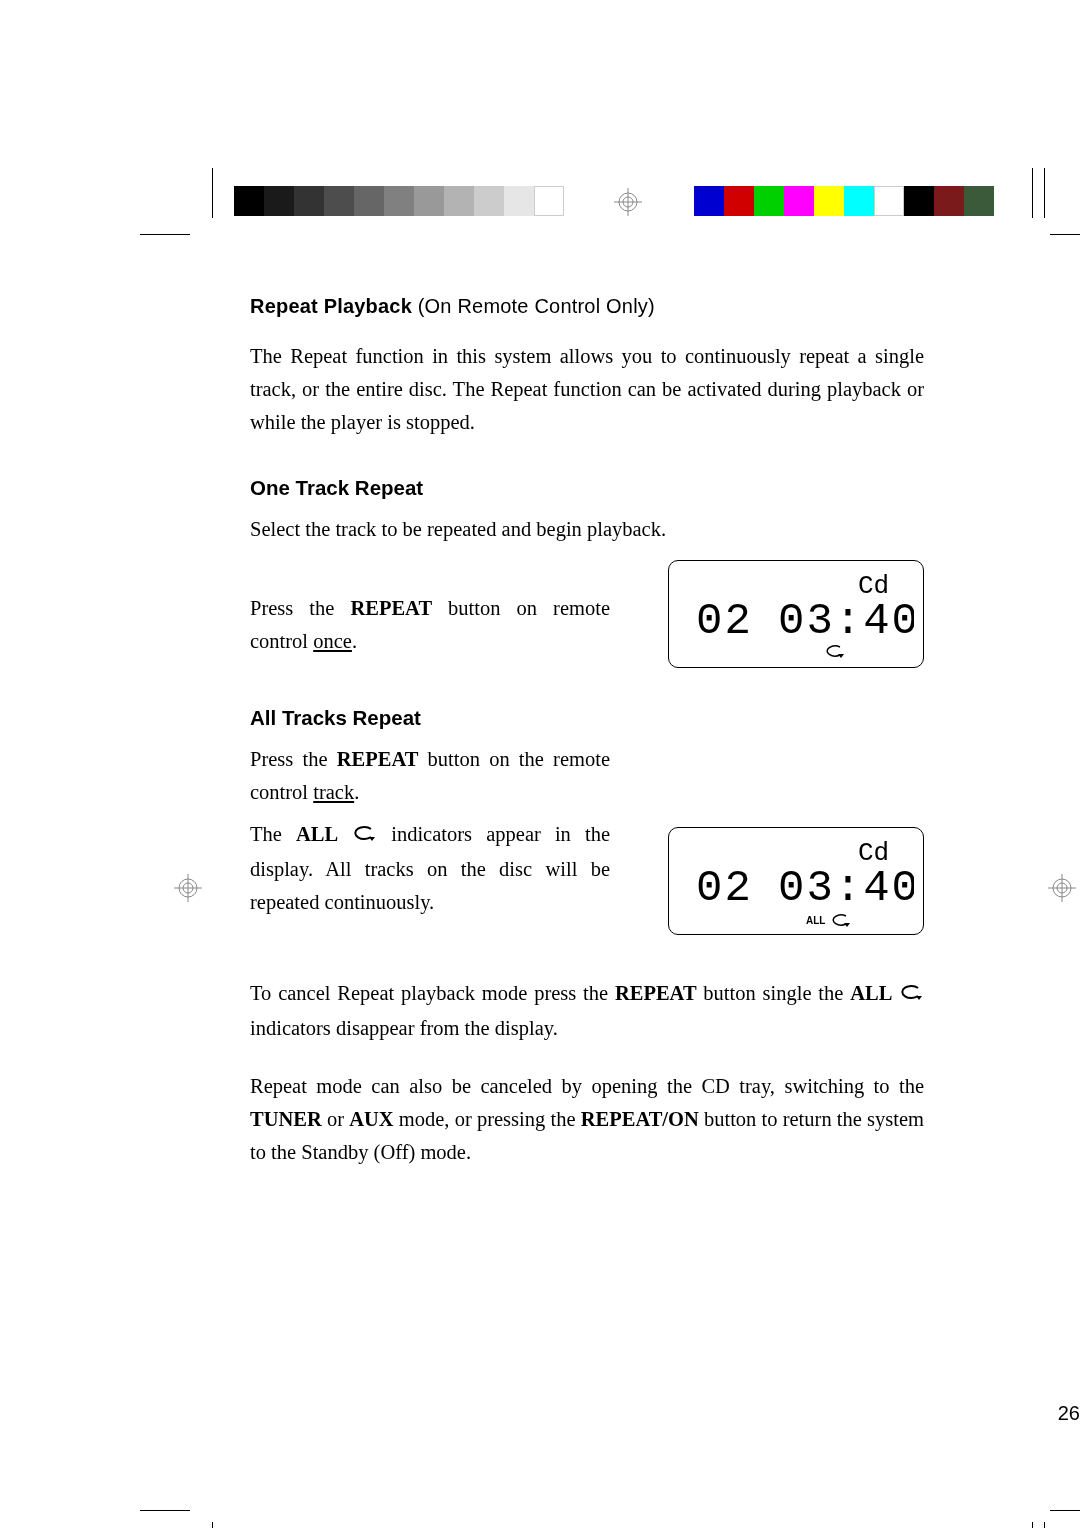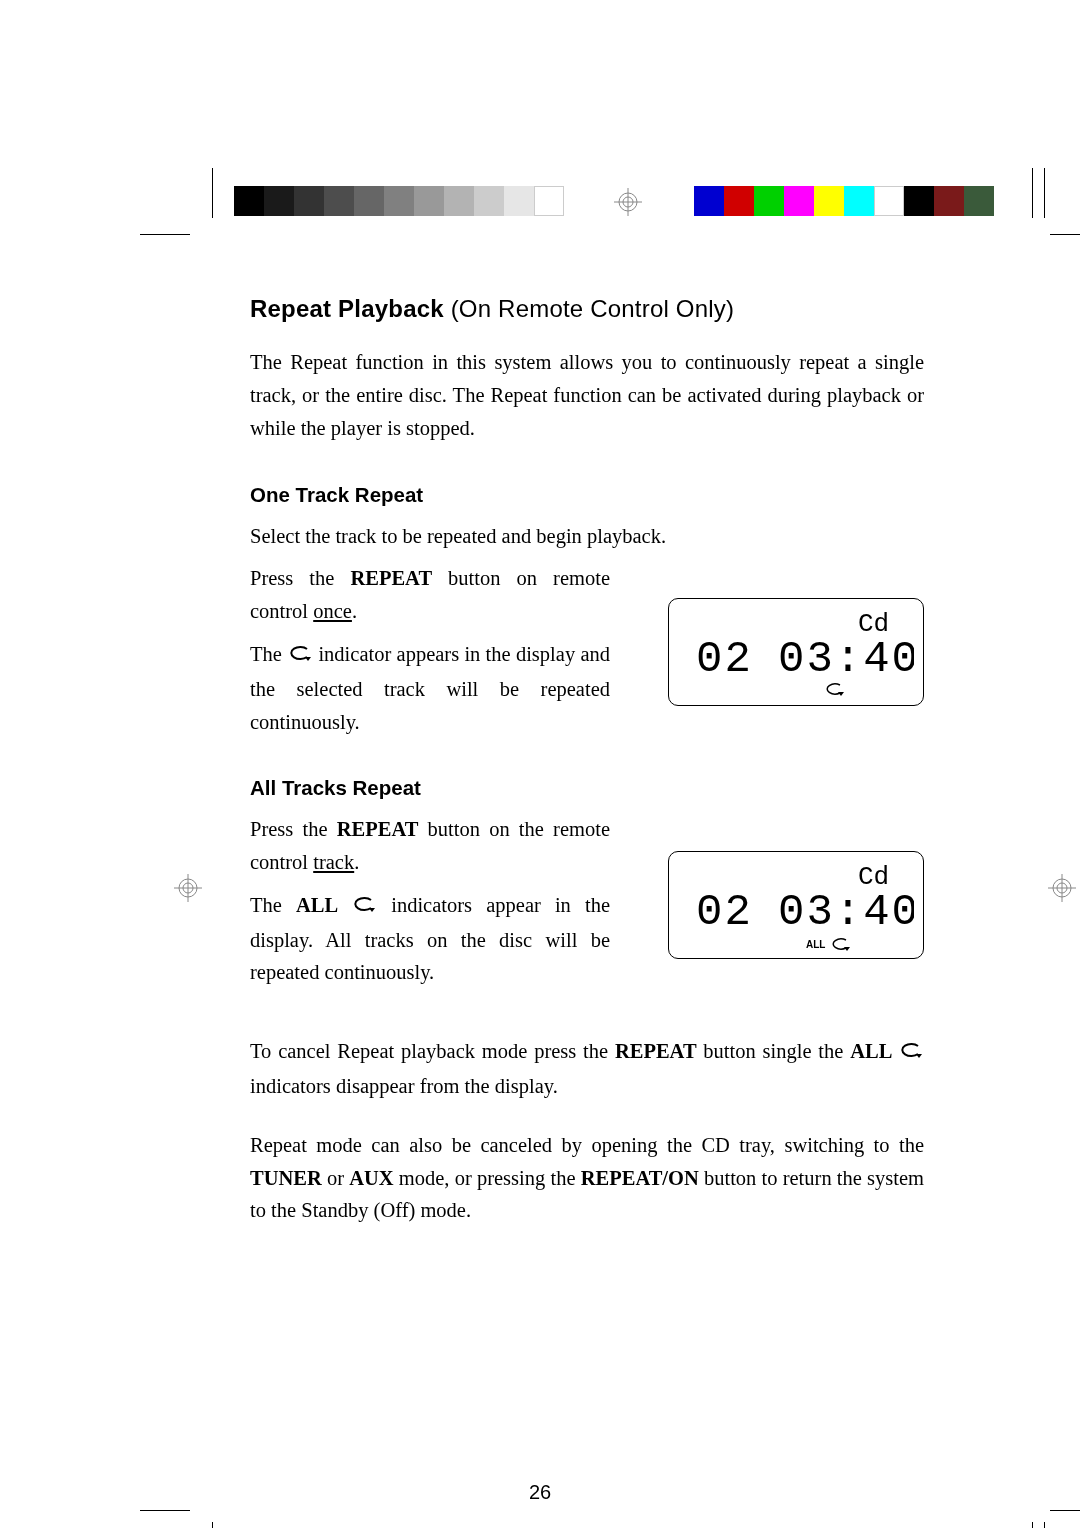--- a/index.html
+++ b/index.html
@@ -47,21 +47,21 @@
     position: absolute;
     left: 250px;
     top: 290px;
     width: 674px;
     font-size: 20.5px;
     line-height: 1.6;
   }
 
   h1.title {
     margin: 0 0 18px 0;
-    font-size: 24px;
+    font-size: 20px;
     font-weight: 400;
     letter-spacing: 0.2px;
   }
   h1.title .strong { font-weight: 700; }
 
   .para {
     margin: 0 0 26px 0;
     text-align: justify;
     font-family: Liberation Serif, serif;
   }
@@ -71,21 +71,21 @@
     margin: 34px 0 8px 0;
     font-size: 20.5px;
     font-weight: 700;
   }
 
   .bold { font-weight: 700; }
   .uline { text-decoration: underline; }
 
   .row {
     display: flex;
-    align-items: center;
+    align-items: flex-end;
     gap: 18px;
   }
   .row .txt {
     flex: 1 1 auto;
     text-align: justify;
   }
   .row .lcd-wrap {
     flex: 0 0 256px;
     padding-top: 4px;
     padding-left: 40px;
@@ -111,22 +111,22 @@
   .rep-sym {
     display: inline-block;
     vertical-align: -2px;
   }
   .rep-sym svg { display: inline-block; }
 
   
   .page-number {
     position: absolute;
     left: 0; right: 0;
-    top: 1481px;
-    text-align: center;
+    top: 1402px;
+    text-align: right;
     font-size: 20px;
   }
 
 </style>
 </head>
 <body>
 
 <div class="page">
 
   <div class="cm cm-h" style="left:140px; top:234px; width:50px;"></div>
@@ -198,26 +198,20 @@
     <p class="para">The Repeat function in this system allows you to continuously repeat a single track, or the entire disc. The Repeat function can be activated during playback or while the player is stopped.</p>
 
     <h2 class="sub">One Track Repeat</h2>
     <p class="para tight">Select the track to be repeated and begin playback.</p>
 
     <div class="row">
       <div class="txt">
         <p class="para tight">
           <span>Press the </span><span class="bold">REPEAT</span><span> button on remote control </span><span class="uline">once</span>.
         </p>
-        <p class="para" style="margin-bottom:0;">
-          <span>The </span><span class="rep-sym"><svg width="26" height="18" viewBox="0 0 26 18">
-                <path d="M20 4 A9 6 0 1 0 20 12" fill="none" stroke="#000" stroke-width="2"></path>
-                <path d="M18 12 l6 0 l-3 4 z" fill="#000"></path>
-              </svg></span><span> indicator appears in the display and the selected track will be repeated continuously.</span>
-        </p>
       </div>
       <div class="lcd-wrap">
         <div class="lcd">
           <svg width="236" height="96" viewBox="0 0 236 96">
             <text x="180" y="26" font-family="Courier New, monospace" font-size="26" fill="#000" font-weight="400">Cd</text>
             <text x="18" y="66" font-family="Courier New, monospace" font-size="44" fill="#000" letter-spacing="2">02</text>
             <text x="100" y="66" font-family="Courier New, monospace" font-size="44" fill="#000" letter-spacing="2">03:40</text>
             <g>
               <path d="M162 80 a8 5 0 1 0 0 8" fill="none" stroke="#000" stroke-width="1.5"></path>
               <path d="M160 87 l6 0 l-3 4 z" fill="#000"></path>
@@ -227,21 +221,21 @@
       </div>
     </div>
 
     <h2 class="sub">All Tracks Repeat</h2>
 
     <div class="row">
       <div class="txt">
         <p class="para tight">
           <span>Press the </span><span class="bold">REPEAT</span><span> button on the remote control </span><span class="uline">track</span>.
         </p>
-        <p class="para" style="margin-bottom:4px;">
+        <p class="para" style="margin-bottom:16px;">
           <span>The </span><span class="bold">ALL </span><span class="rep-sym"><svg width="26" height="18" viewBox="0 0 26 18">
                 <path d="M20 4 A9 6 0 1 0 20 12" fill="none" stroke="#000" stroke-width="2"></path>
                 <path d="M18 12 l6 0 l-3 4 z" fill="#000"></path>
               </svg></span><span> indicators appear in the display. All tracks on the disc will be repeated continuously.</span>
         </p>
       </div>
       <div class="lcd-wrap">
         <div class="lcd">
           <svg width="236" height="96" viewBox="0 0 236 96">
             <text x="180" y="26" font-family="Courier New, monospace" font-size="26" fill="#000">Cd</text>

